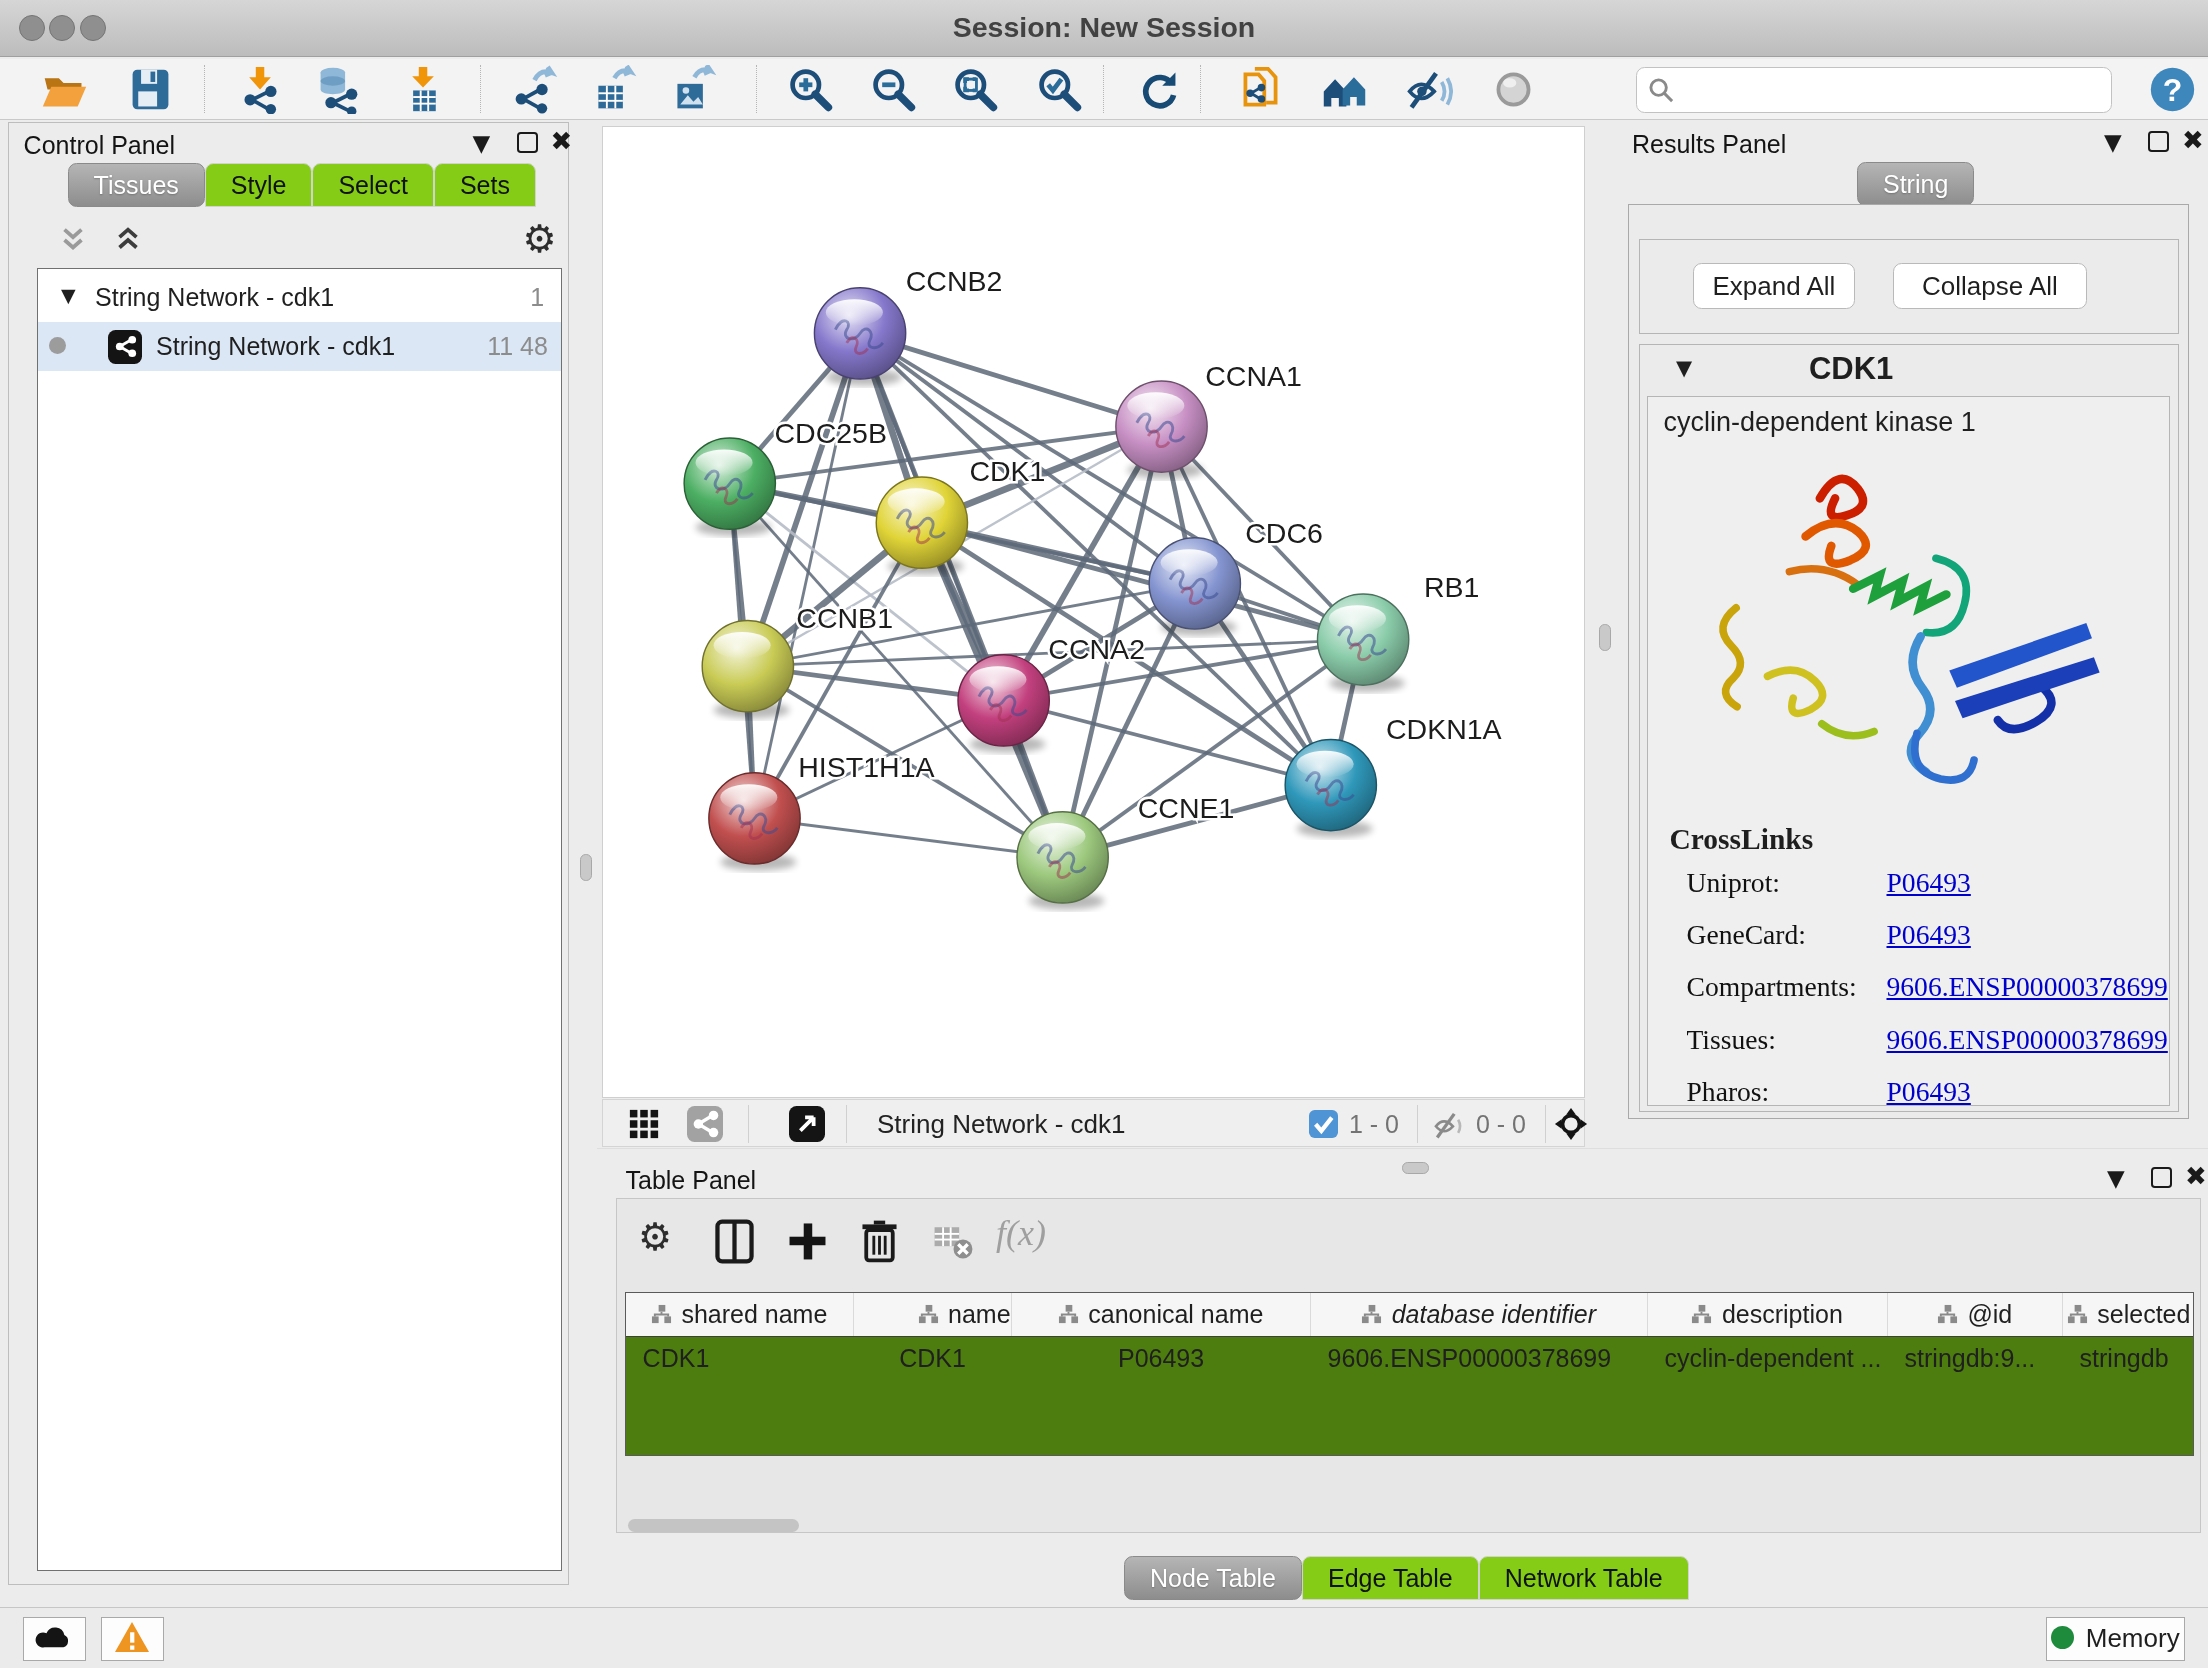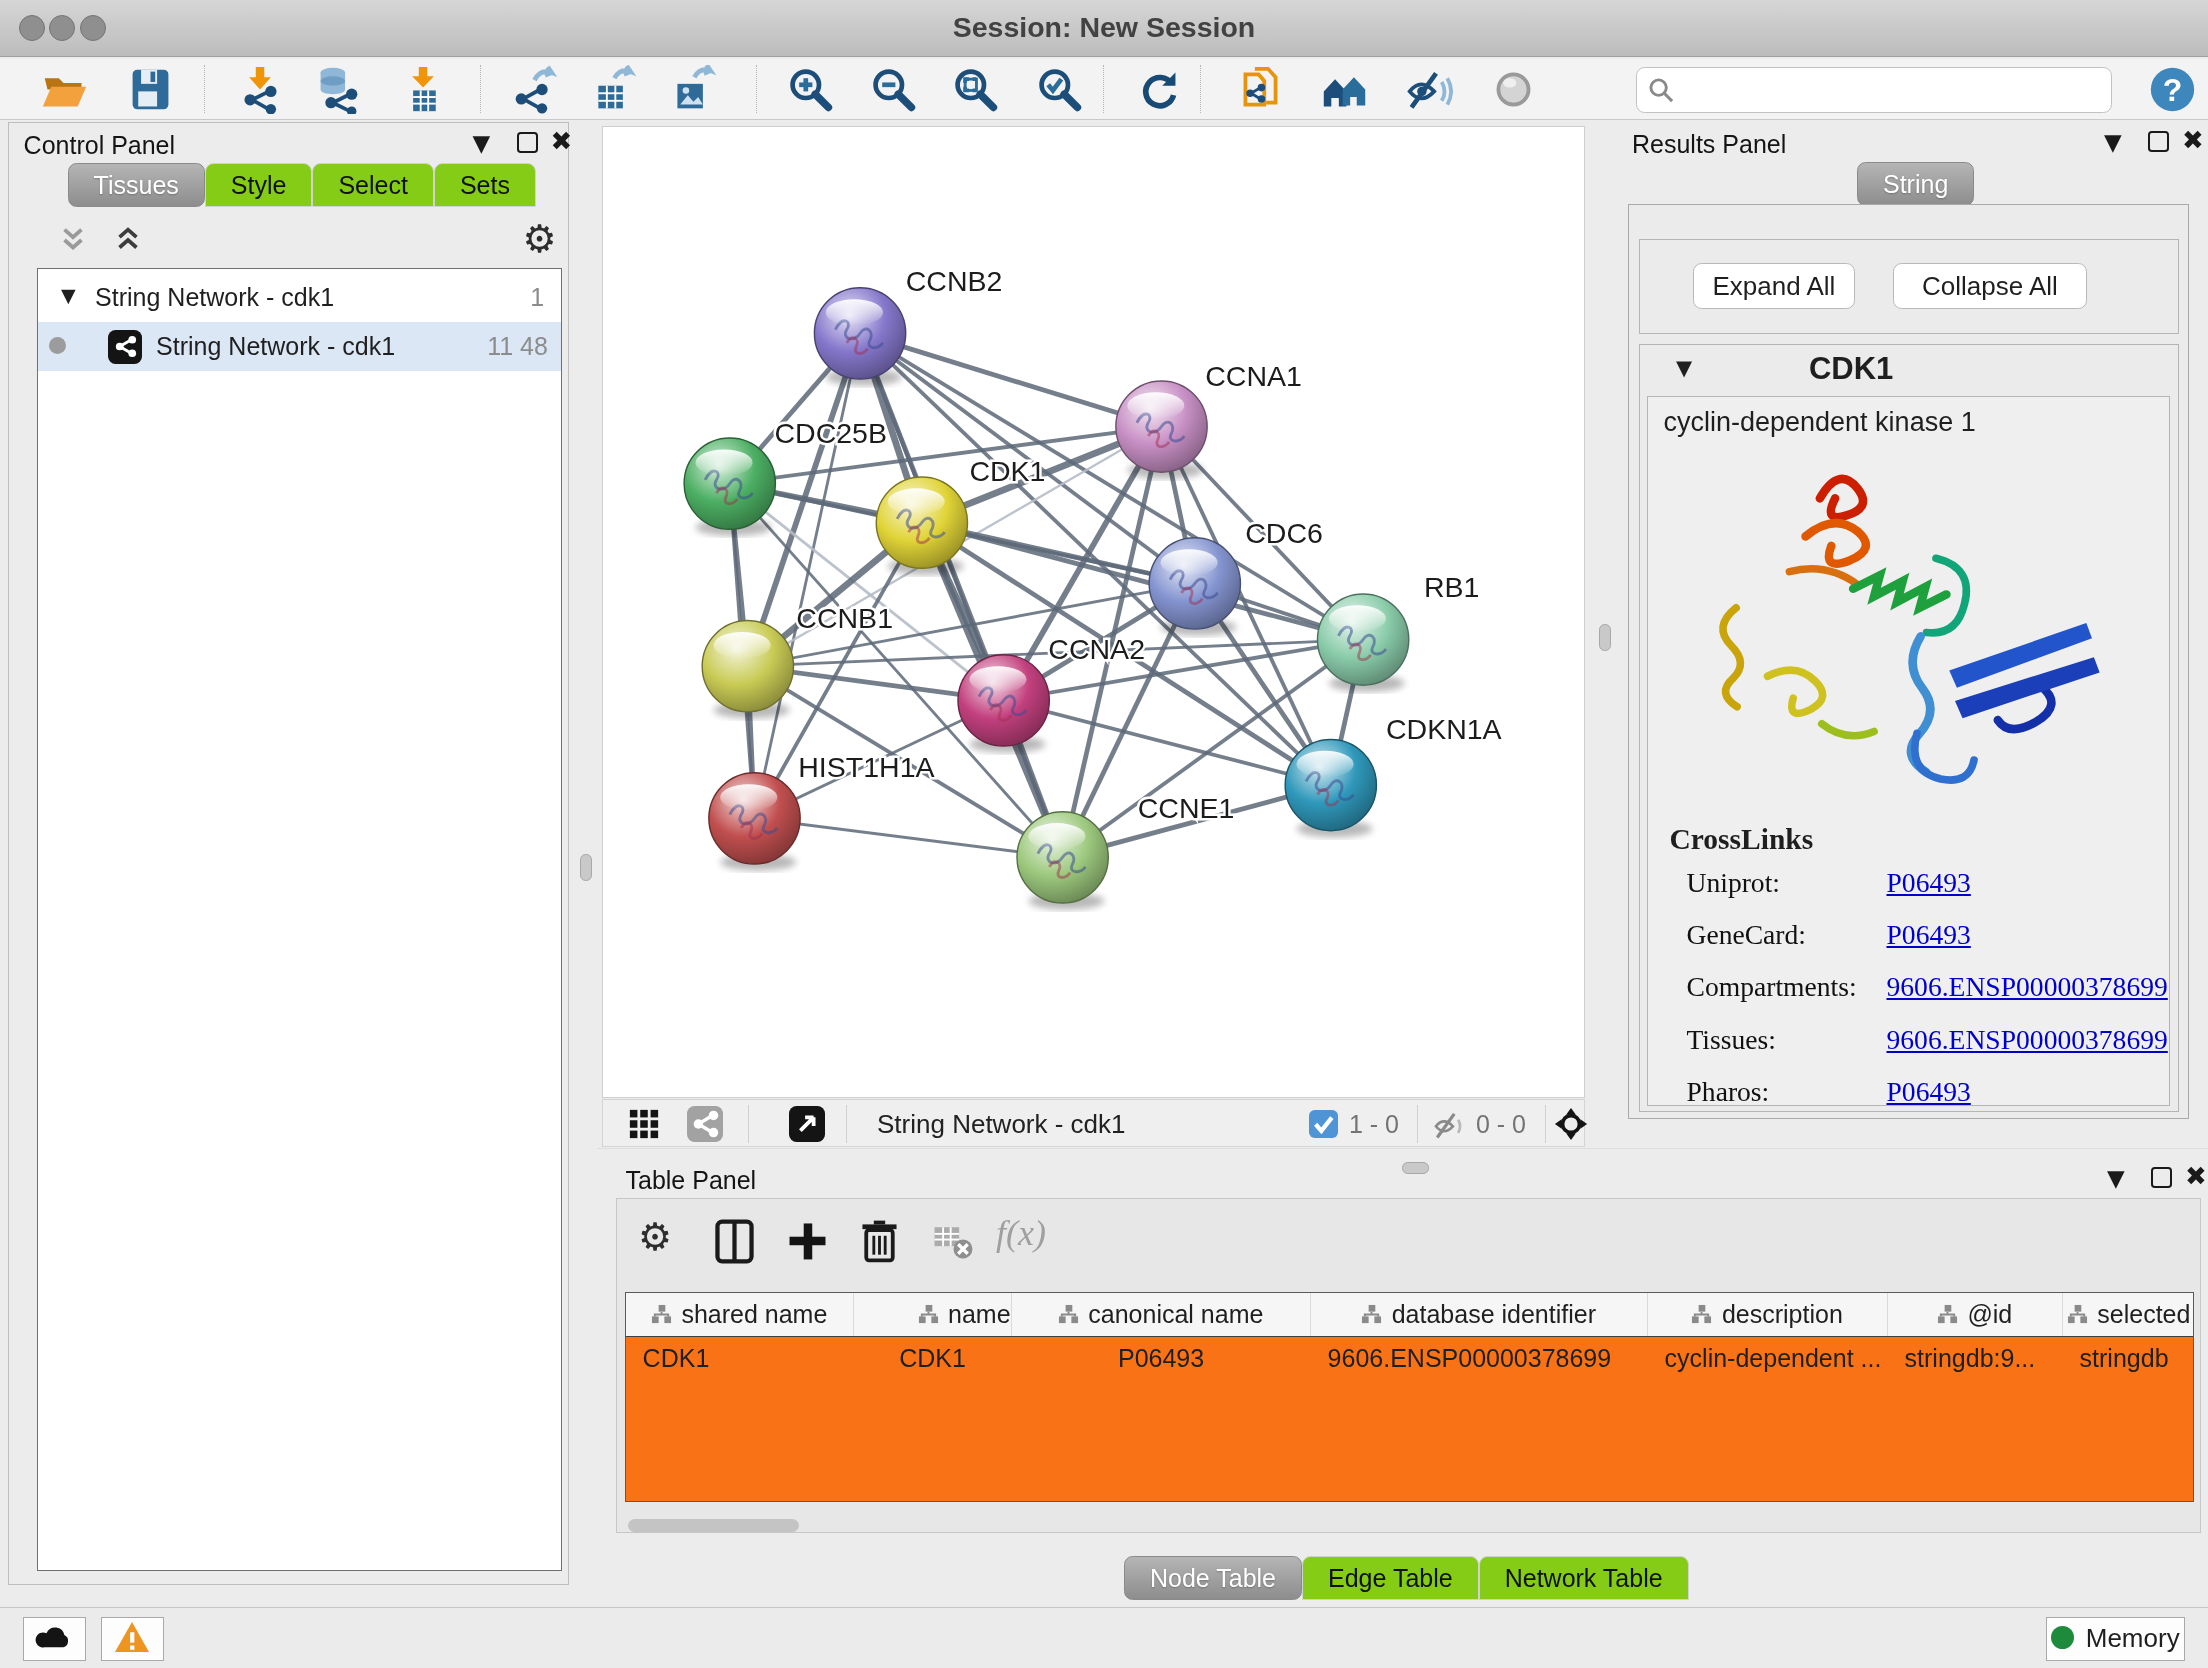--- a/index.html
+++ b/index.html
@@ -57,21 +57,21 @@
 .cl-title{position:absolute;left:21px;top:426px;font-family:"Liberation Serif",serif;font-weight:700;font-size:29.5px}
 .cl-row{position:absolute;left:0;width:100%;height:51px;font-family:"Liberation Serif",serif;font-size:27.6px}
 .cl-label{position:absolute;left:38px;color:#111}
 .cl-value{position:absolute;left:238px;color:#0000cc;text-decoration:underline;cursor:pointer}
 
 
 .tpanel{position:absolute;left:597px;top:1148px;width:1611px;height:435px;background:#ececec;border-top:1.9px solid #dedede}
 .tinner{position:absolute;left:19px;top:49px;width:1585px;height:335px;background:#e7e7e7;border:1px solid #c6c6c6}
 .ttool{position:absolute;top:15px;width:53px;height:53px}
 .fx{font-family:"Liberation Serif",serif;font-style:italic;font-size:36px;color:#9f9f9f}
-.tbl{position:absolute;left:7.6px;top:93px;width:1569px;height:210px;background:#f97316;border:1.9px solid#5a5a5a;overflow:hidden}
+.tbl{position:absolute;left:7.6px;top:93px;width:1569px;height:164px;background:#4d7c0f;border:1.9px solid#5a5a5a;overflow:hidden}
 .thead{display:flex;height:44px;background:#f6f6f6;border-bottom:1.9px solid #3f3f3f}
 .th{display:flex;align-items:center;justify-content:center;gap:9.5px;font-size:25px;border-right:1px solid #dadada;flex:none}
 .trow{display:flex;height:42px}
 .td{font-size:25px;line-height:42px;flex:none;white-space:nowrap;overflow:hidden}
 .td.pl{padding-left:17px}
 .td.ctr{text-align:center}
 .hscroll{position:absolute;left:7.6px;top:320px;width:1569px;height:15px}
 .hthumb{position:absolute;left:3.8px;top:0;width:171px;height:13.3px;background:#c4c4c4;border-radius:7.6px}
 .btabs{position:absolute;top:407px;display:flex}
 
@@ -730,21 +730,21 @@
               <svg width="21" height="21" viewBox="0 0 22 22">
                 <g fill="#8a8a8a">
                   <rect x="8" y="1" width="7" height="7"></rect>
                   <rect x="1" y="13" width="7" height="7"></rect>
                   <rect x="14" y="13" width="7" height="7"></rect>
                 </g>
                 <path d="M11 8v3M4 13v-2h14v2" stroke="#8a8a8a" stroke-width="2" fill="none"></path>
               </svg>
               <span>canonical name</span>
             </div>
-            <div class="th" style="width: 337px;">
+            <div class="th" style="width: 337px; font-style: italic;">
               <svg width="21" height="21" viewBox="0 0 22 22">
                 <g fill="#8a8a8a">
                   <rect x="8" y="1" width="7" height="7"></rect>
                   <rect x="1" y="13" width="7" height="7"></rect>
                   <rect x="14" y="13" width="7" height="7"></rect>
                 </g>
                 <path d="M11 8v3M4 13v-2h14v2" stroke="#8a8a8a" stroke-width="2" fill="none"></path>
               </svg>
               <span>database identifier</span>
             </div>

